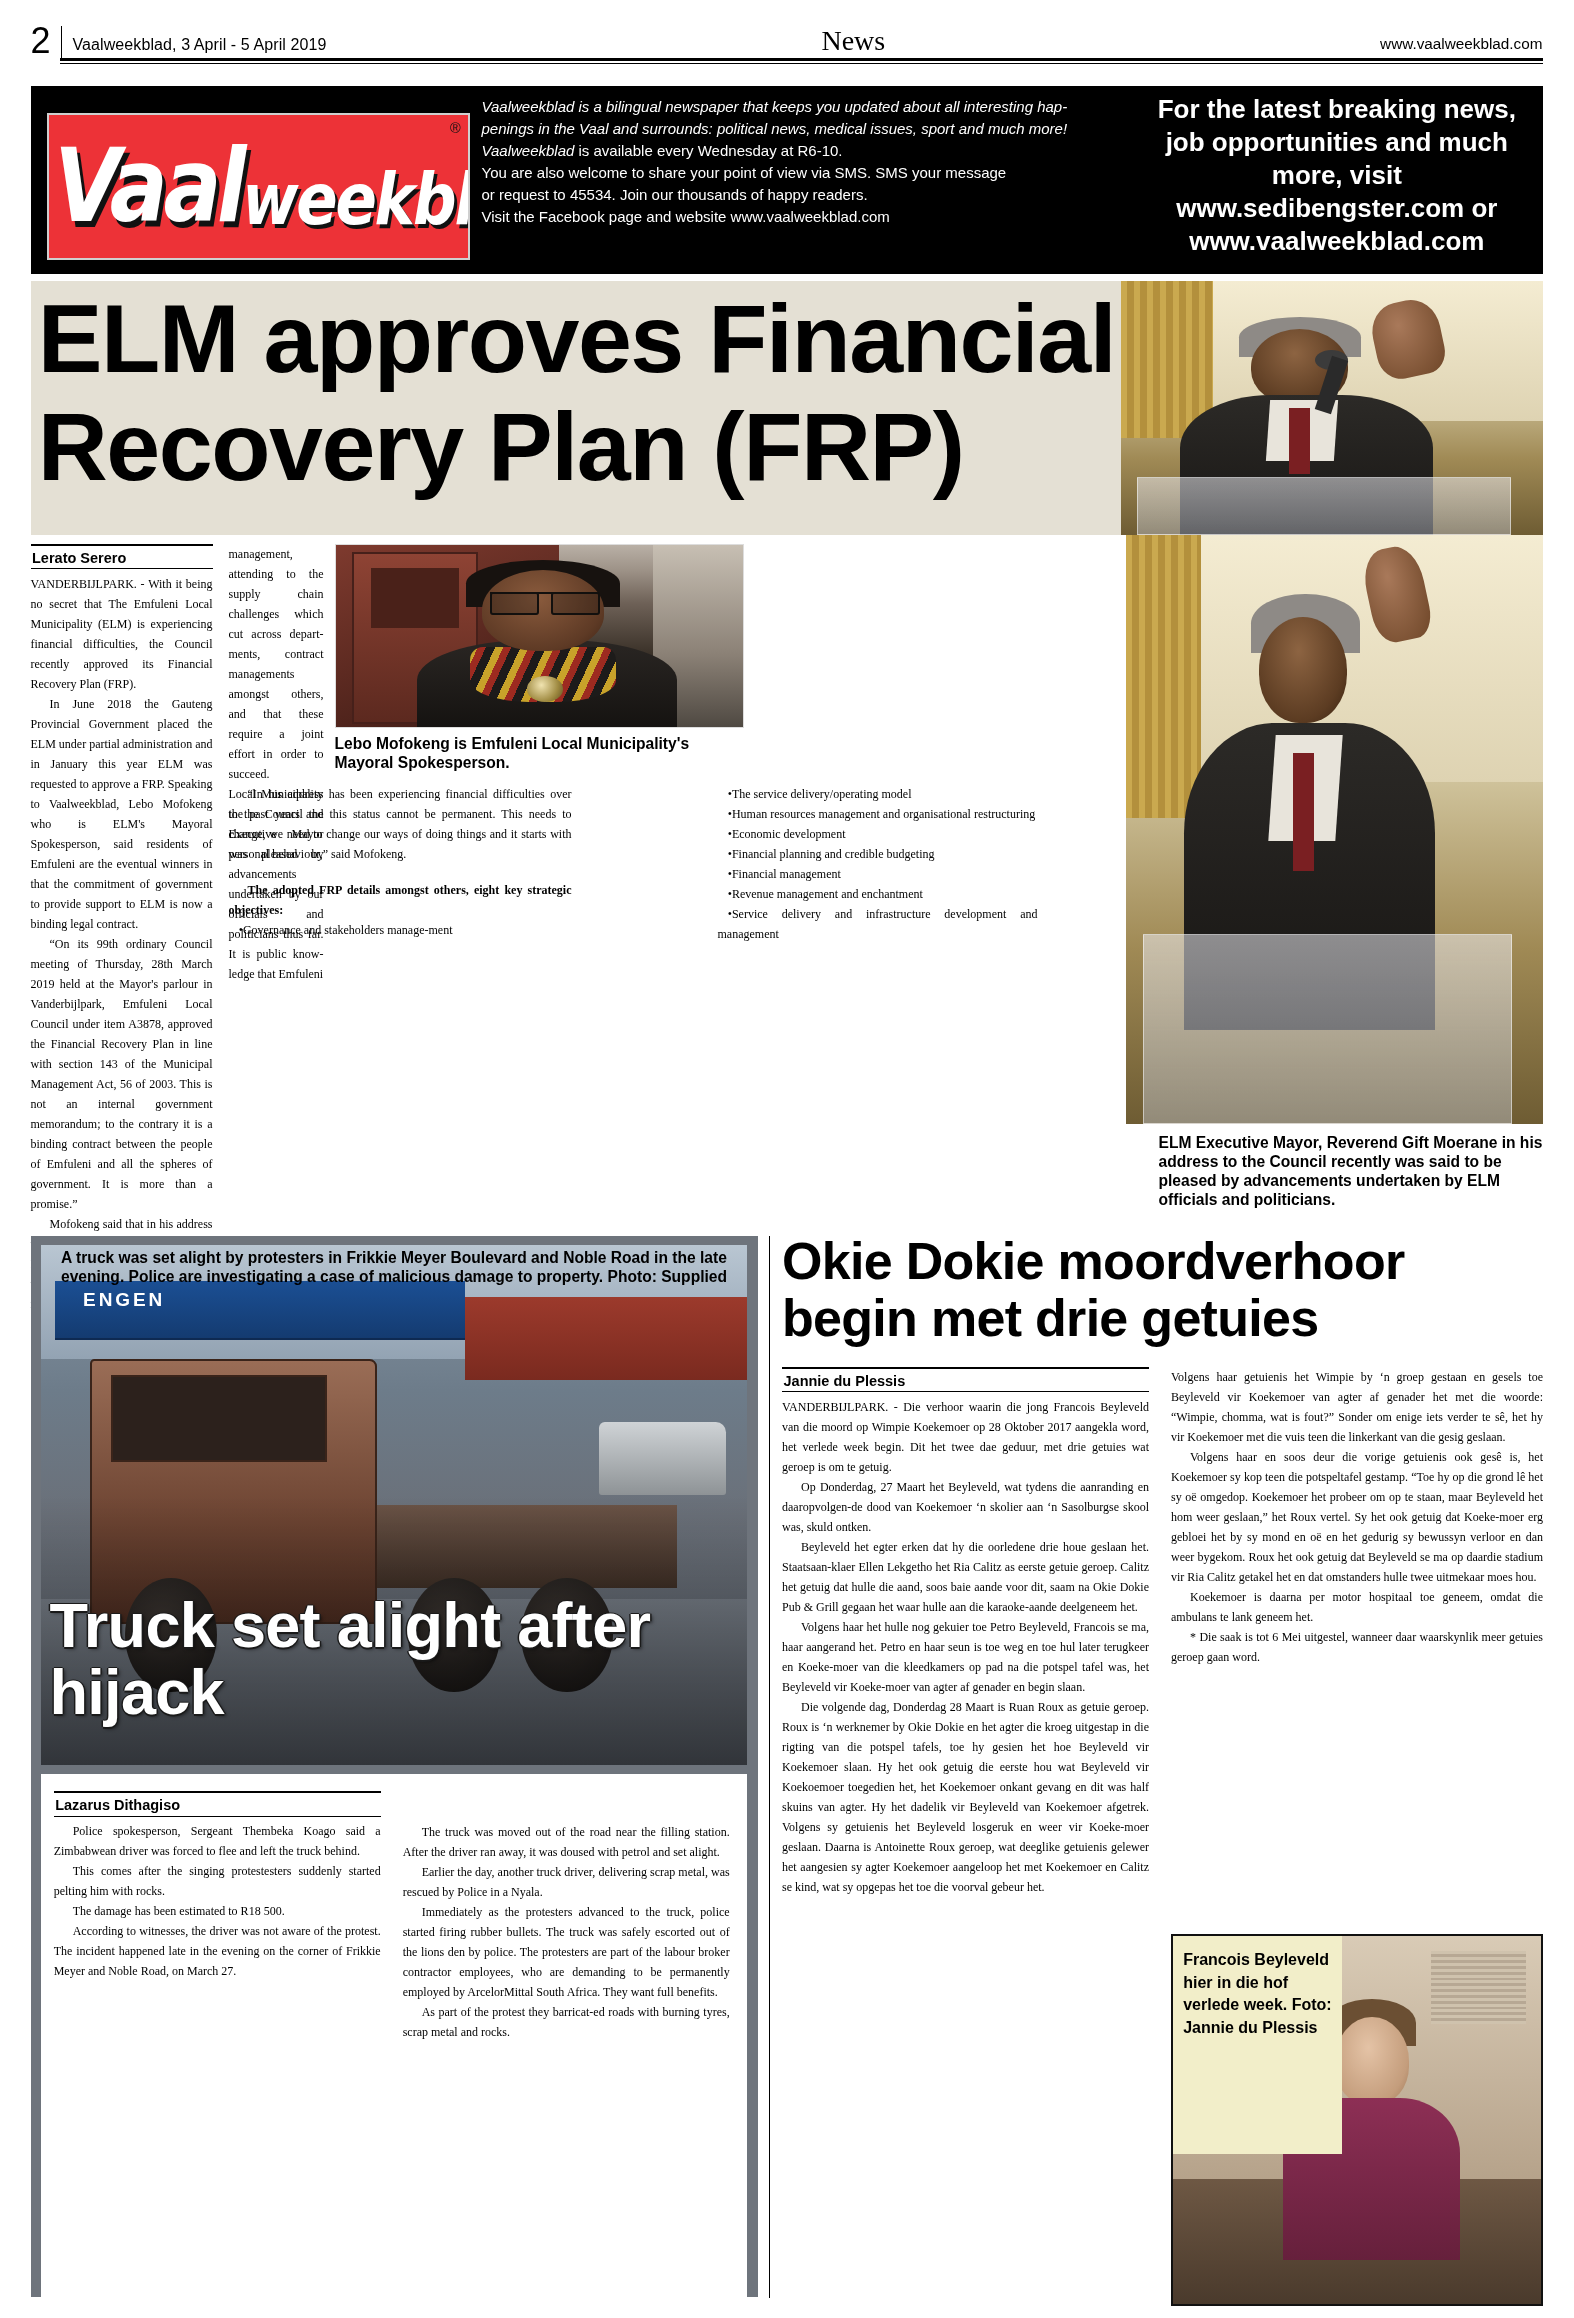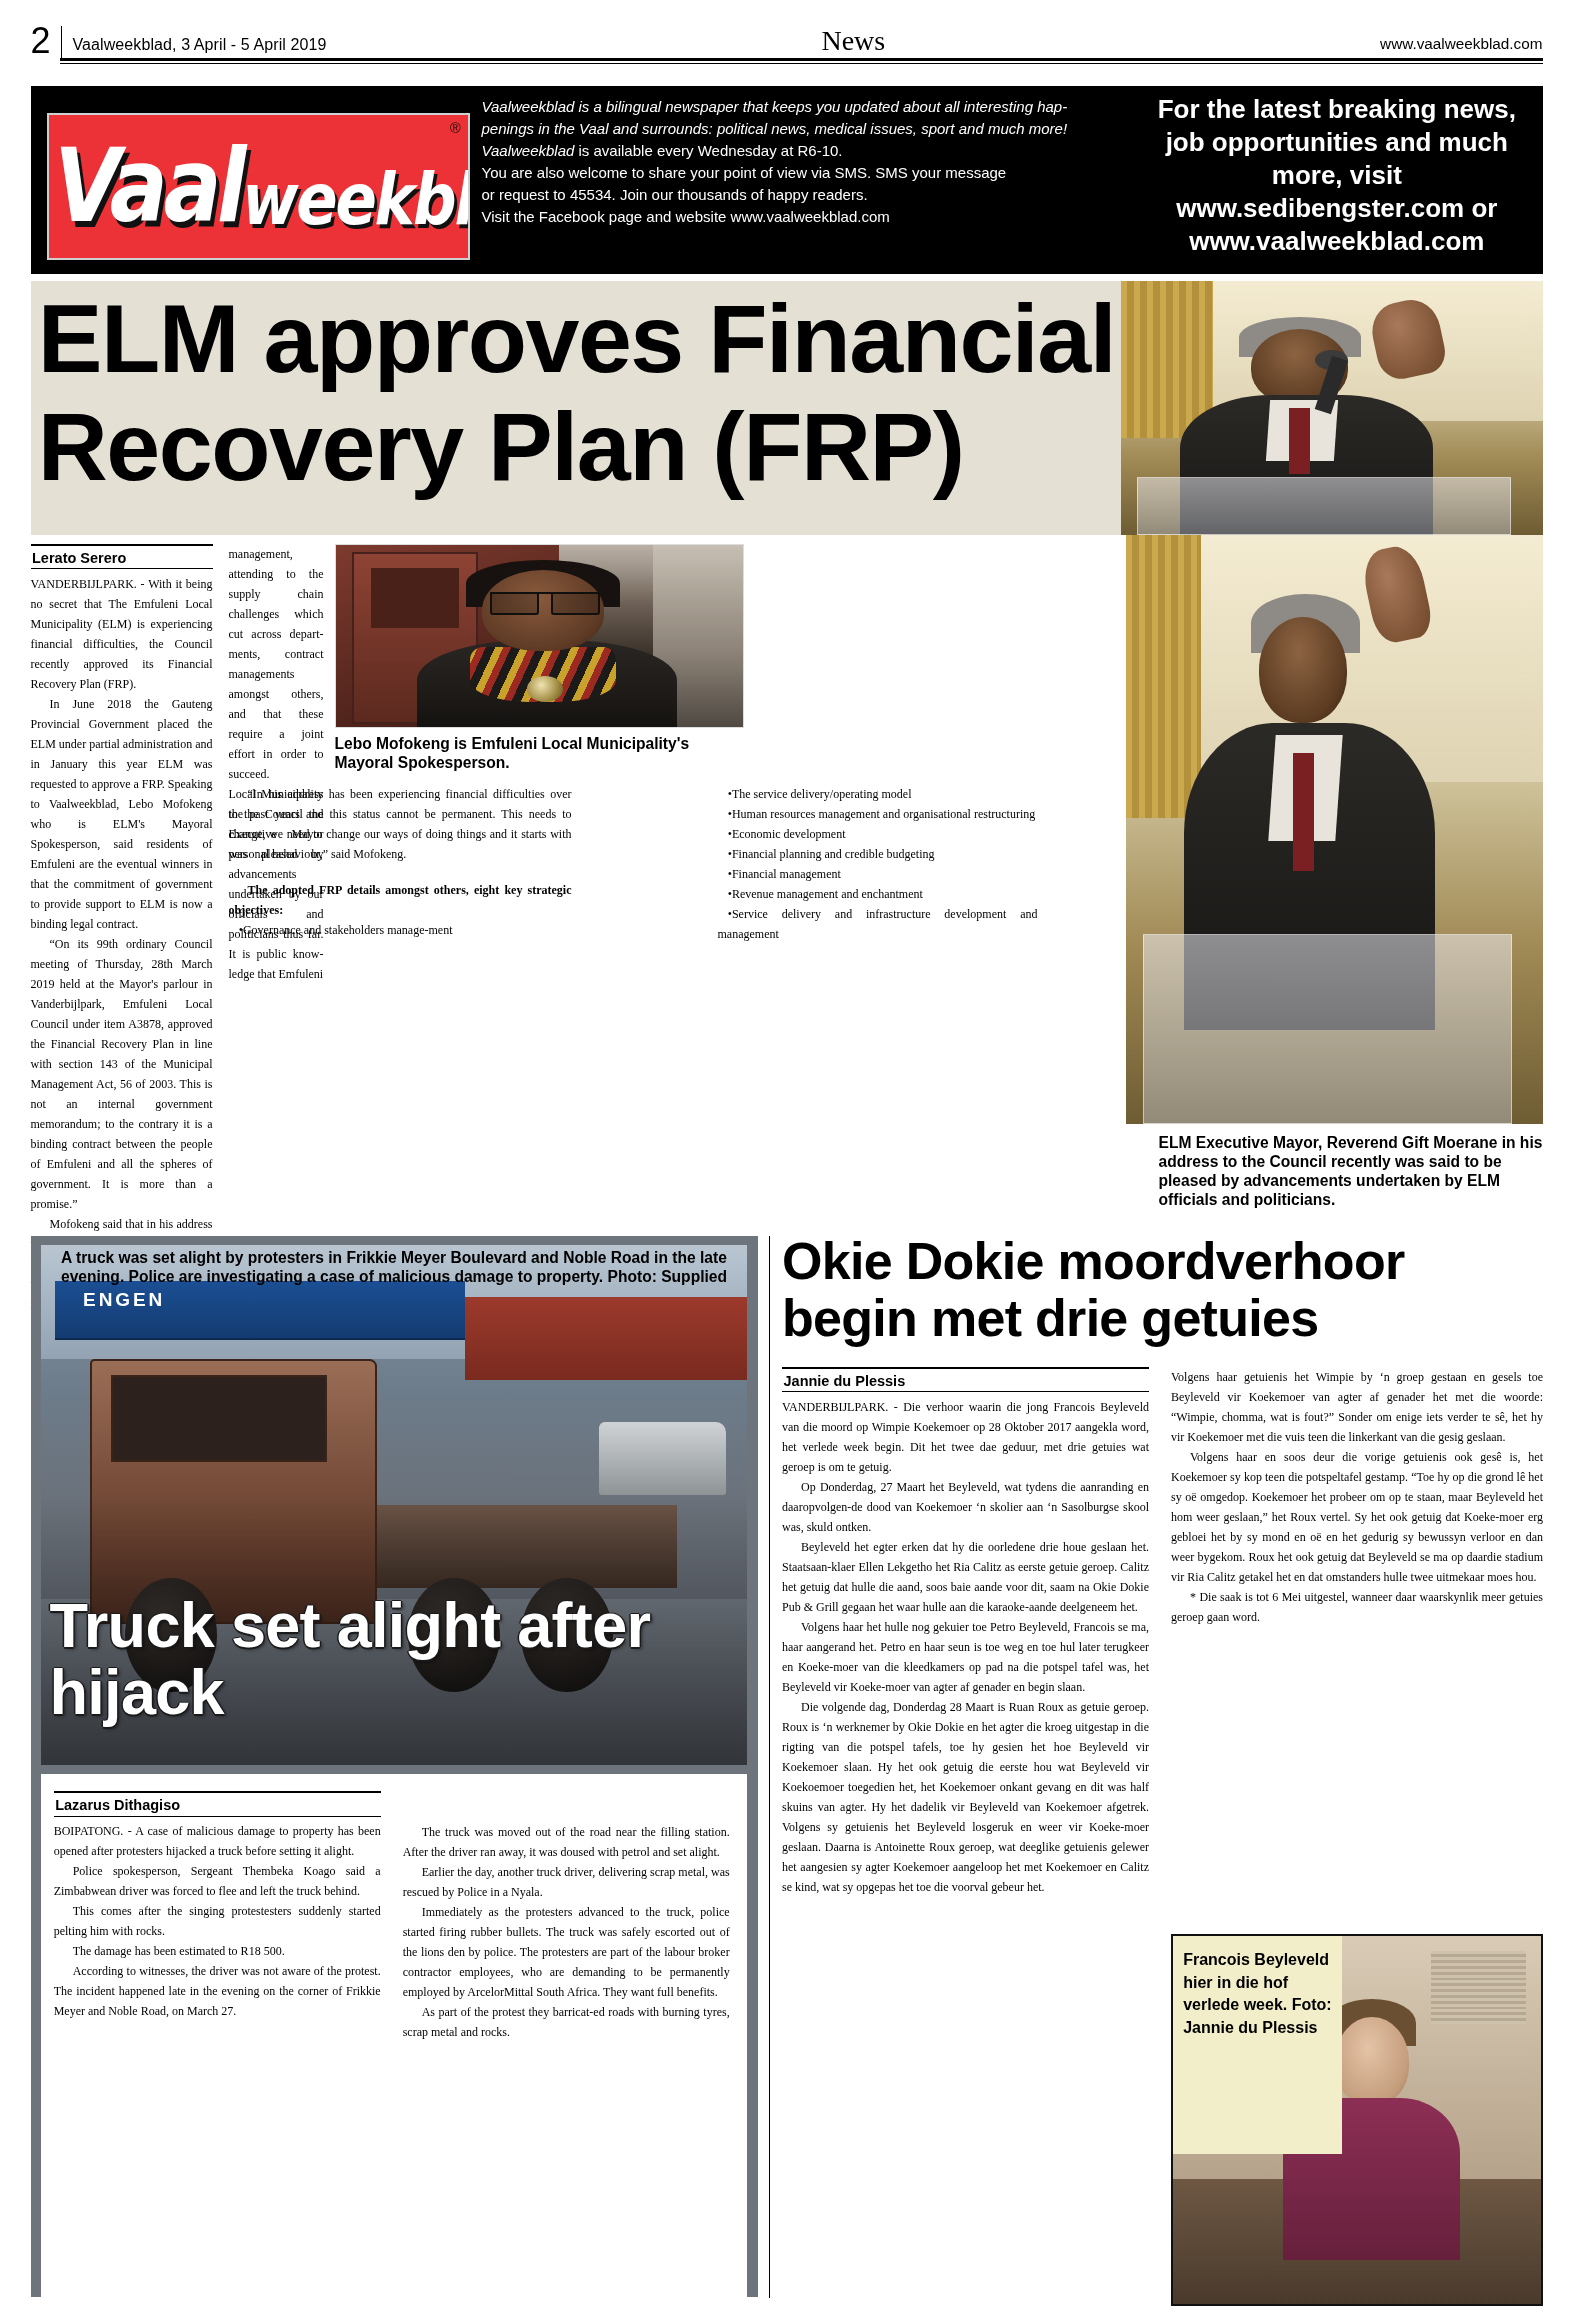--- a/index.html
+++ b/index.html
@@ -298,29 +298,29 @@
       <p>Op Donderdag, 27 Maart het Beyleveld, wat tydens die aanranding en daaropvolgen-de dood van Koekemoer ‘n skolier aan ‘n Sasolburgse skool was, skuld ontken.</p>
       <p>Beyleveld het egter erken dat hy die oorledene drie houe geslaan het. Staatsaan-klaer Ellen Lekgetho het Ria Calitz as eerste getuie geroep. Calitz het getuig dat hulle die aand, soos baie aande voor dit, saam na Okie Dokie Pub &amp; Grill gegaan het waar hulle aan die karaoke-aande deelgeneem het.</p>
       <p>Volgens haar het hulle nog gekuier toe Petro Beyleveld, Francois se ma, haar aangerand het. Petro en haar seun is toe weg en toe hul later terugkeer en Koeke-moer van die kleedkamers op pad na die potspel tafel was, het Beyleveld vir Koeke-moer van agter af genader en begin slaan.</p>
       <p>Die volgende dag, Donderdag 28 Maart is Ruan Roux as getuie geroep. Roux is ‘n werknemer by Okie Dokie en het agter die kroeg uitgestap in die rigting van die potspel tafels, toe hy gesien het hoe Beyleveld vir Koekemoer slaan. Hy het ook getuig die eerste hou wat Beyleveld vir Koekoemoer toegedien het, het Koekemoer onkant gevang en dit was half skuins van agter. Hy het dadelik vir Beyleveld van Koekemoer afgetrek. Volgens sy getuienis het Beyleveld losgeruk en weer vir Koeke-moer geslaan. Daarna is Antoinette Roux geroep, wat deeglike getuienis gelewer het aangesien sy agter Koekemoer aangeloop het met Koekemoer en Calitz se kind, wat sy opgepas het toe die voorval gebeur het.</p>
     </div>
   </div>
 
   <div style="position:absolute;left:1171px;top:1367px;width:372px;" class="body">
     <p class="noind">Volgens haar getuienis het Wimpie by ‘n groep gestaan en gesels toe Beyleveld vir Koekemoer van agter af genader het met die woorde: “Wimpie, chomma, wat is fout?” Sonder om enige iets verder te sê, het hy vir Koekemoer met die vuis teen die linkerkant van die gesig geslaan.</p>
     <p>Volgens haar en soos deur die vorige getuienis ook gesê is, het Koekemoer sy kop teen die potspeltafel gestamp. “Toe hy op die grond lê het sy oë omgedop. Koekemoer het probeer om op te staan, maar Beyleveld het hom weer geslaan,” het Roux vertel. Sy het ook getuig dat Koeke-moer erg gebloei het by sy mond en oë en het gedurig sy bewussyn verloor en dan weer bygekom. Roux het ook getuig dat Beyleveld se ma op daardie stadium vir Ria Calitz getakel het en dat omstanders hulle twee uitmekaar moes hou.</p>
+    <p>Koekemoer is daarna per motor hospitaal toe geneem, omdat die ambulans te lank geneem het.</p>
     <p>* Die saak is tot 6 Mei uitgestel, wanneer daar waarskynlik meer getuies geroep gaan word.</p>
   </div>
 
   <div style="position:absolute;left:30.5px;top:1774px;width:727px;height:523px;background:#6e747c;">
     <div style="position:absolute;left:10.2px;top:0;right:10.2px;bottom:0;background:#fff;padding:17.4px 13px 0 13px;box-sizing:border-box;display:flex;gap:22px;">
       <div style="width:327px;">
         <div class="byline">Lazarus Dithagiso</div>
         <div class="body">
-          <p class="noind">BOIPATONG. - A case of malicious damage to property has been opened after protesters hijacked a truck before setting it alight.</p>
           <p>Police spokesperson, Sergeant Thembeka Koago said a Zimbabwean driver was forced to flee and left the truck behind.</p>
           <p>This comes after the singing protestesters suddenly started pelting him with rocks.</p>
           <p>The damage has been estimated to R18 500.</p>
           <p>According to witnesses, the driver was not aware of the protest. The incident happened late in the evening on the corner of Frikkie Meyer and Noble Road, on March 27.</p>
         </div>
       </div>
       <div style="width:327px;padding-top:30.5px;" class="body">
         <p>The truck was moved out of the road near the filling station. After the driver ran away, it was doused with petrol and set alight.</p>
         <p>Earlier the day, another truck driver, delivering scrap metal, was rescued by Police in a Nyala.</p>
         <p>Immediately as the protesters advanced to the truck, police started firing rubber bullets. The truck was safely escorted out of the lions den by police. The protesters are part of the labour broker contractor employees, who are demanding to be permanently employed by ArcelorMittal South Africa. They want full benefits.</p>

